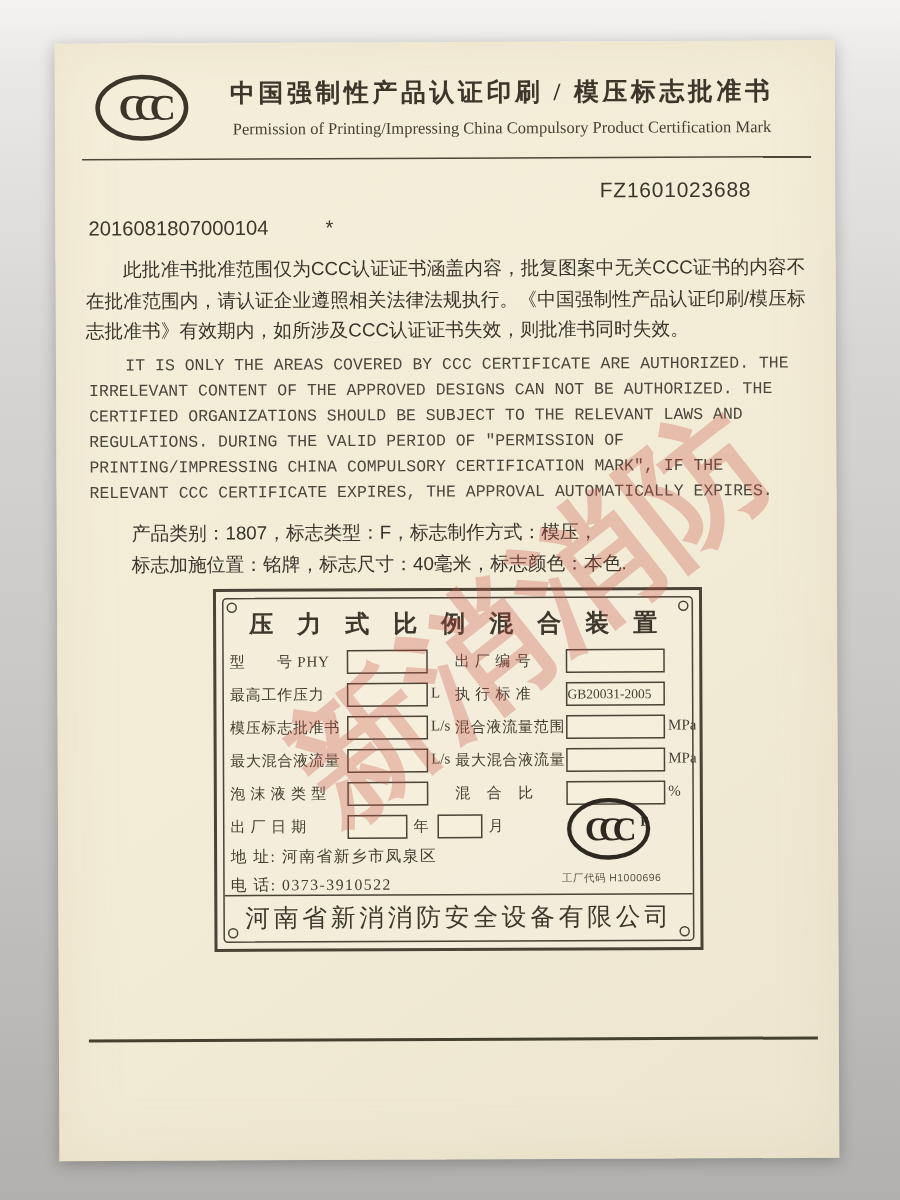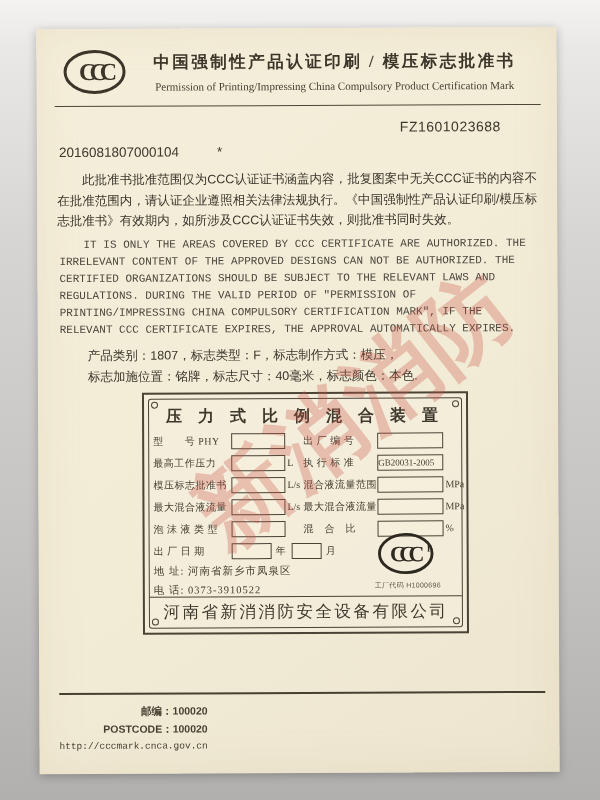--- a/index.html
+++ b/index.html
@@ -229,21 +229,16 @@
 
       <div class="company-strip">河南省新消消防安全设备有限公司</div>
     </div>
   </div>
 
   <div class="watermark">新消消防</div>
 
   <div class="footer">
     <hr class="footer-rule">
     <div class="footer-grid">
-      <div class="f-right">
-        <div>邮编：100020</div>
-        <div>POSTCODE：100020</div>
-        <div class="site">http://cccmark.cnca.gov.cn</div>
-      </div>
     </div>
   </div>
 
 </div>
 
 </body></html>

